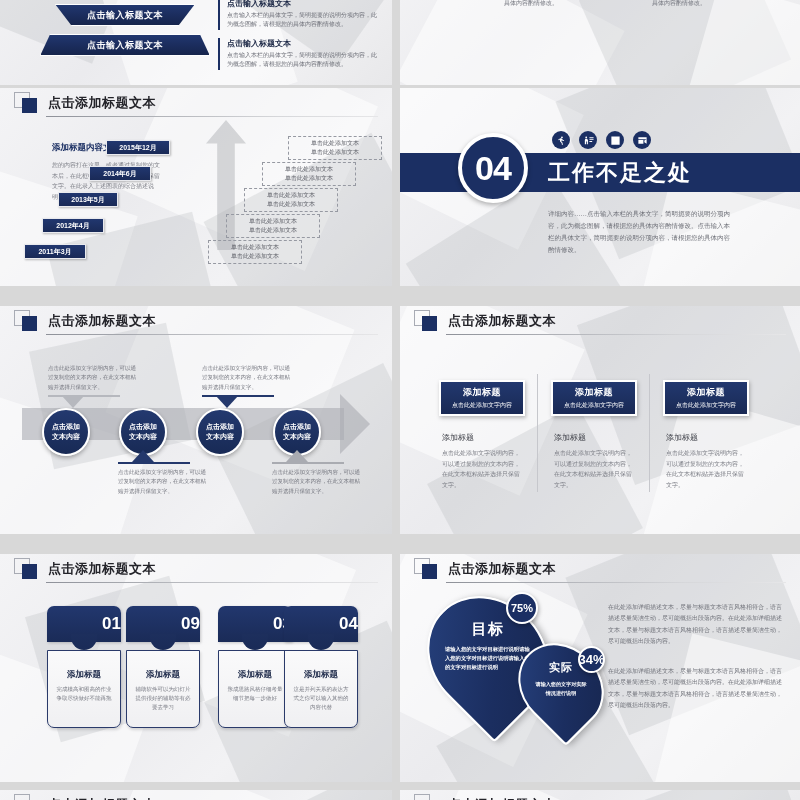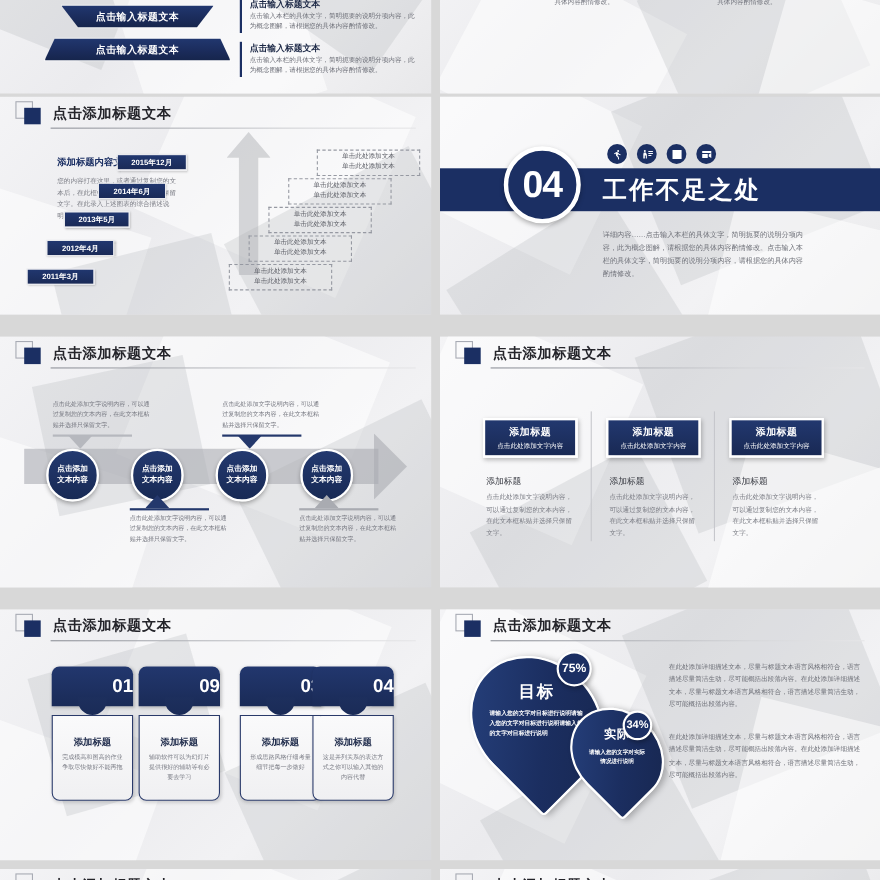--- a/index.html
+++ b/index.html
@@ -565,21 +565,21 @@
       <span>75%</span>
     </div>
 
     <div style="position:absolute;left:122px;top:86px;width:78px;height:92px">
       <div style="position:absolute;inset:0;background:linear-gradient(140deg,#27427f,#1b2e60 55%,#17264e);border:2px solid #fff;border-radius:50% 50% 50% 4px;transform:rotate(-45deg);transform-origin:center;box-shadow:2px 3px 6px rgba(0,0,0,.25)"></div>
       <div style="position:absolute;inset:0;display:flex;flex-direction:column;align-items:center;padding-top:20px;color:#fff;text-align:center">
         <div style="font-size:11px;font-weight:bold;letter-spacing:1px">实际</div>
         <div style="font-size:5.1px;line-height:1.7;padding:5px 11px 0;font-weight:bold">请输入您的文字对实际情况进行说明</div>
       </div>
     </div>
-    <div class="pct" style="left:166px;top:92px;width:27px;height:27px;font-size:10px">
+    <div class="pct" style="left:178px;top:92px;width:27px;height:27px;font-size:13px">
       <span>34%</span>
     </div>
 
     <div class="s6-para" style="left:208px;top:48px;width:178px">在此处添加详细描述文本，尽量与标题文本语言风格相符合，语言描述尽量简洁生动，尽可能概括出段落内容。在此处添加详细描述文本，尽量与标题文本语言风格相符合，语言描述尽量简洁生动，尽可能概括出段落内容。</div>
     <div class="s6-para" style="left:208px;top:112px;width:178px">在此处添加详细描述文本，尽量与标题文本语言风格相符合，语言描述尽量简洁生动，尽可能概括出段落内容。在此处添加详细描述文本，尽量与标题文本语言风格相符合，语言描述尽量简洁生动，尽可能概括出段落内容。</div>
   </div>
 
   <div class="slide slide-half" id="slideC">
     <div class="poly">
       <span style="left:120px;top:-10px;width:180px;height:120px;transform:rotate(22deg)"></span>

